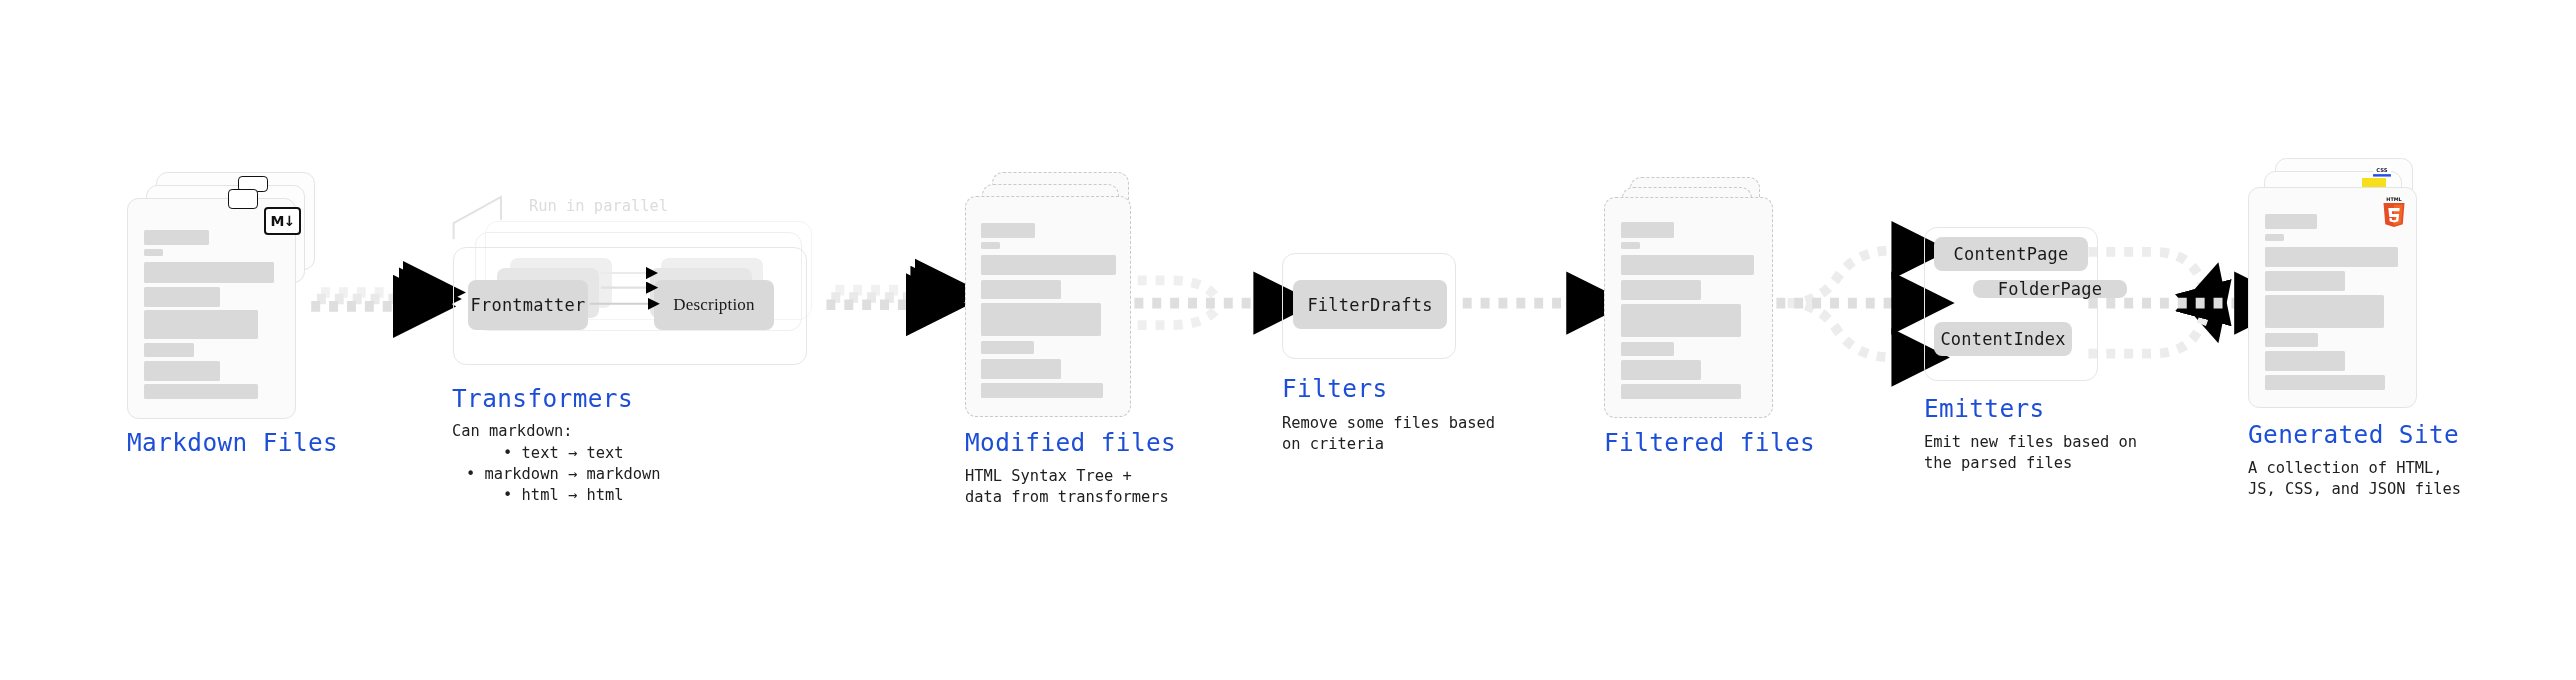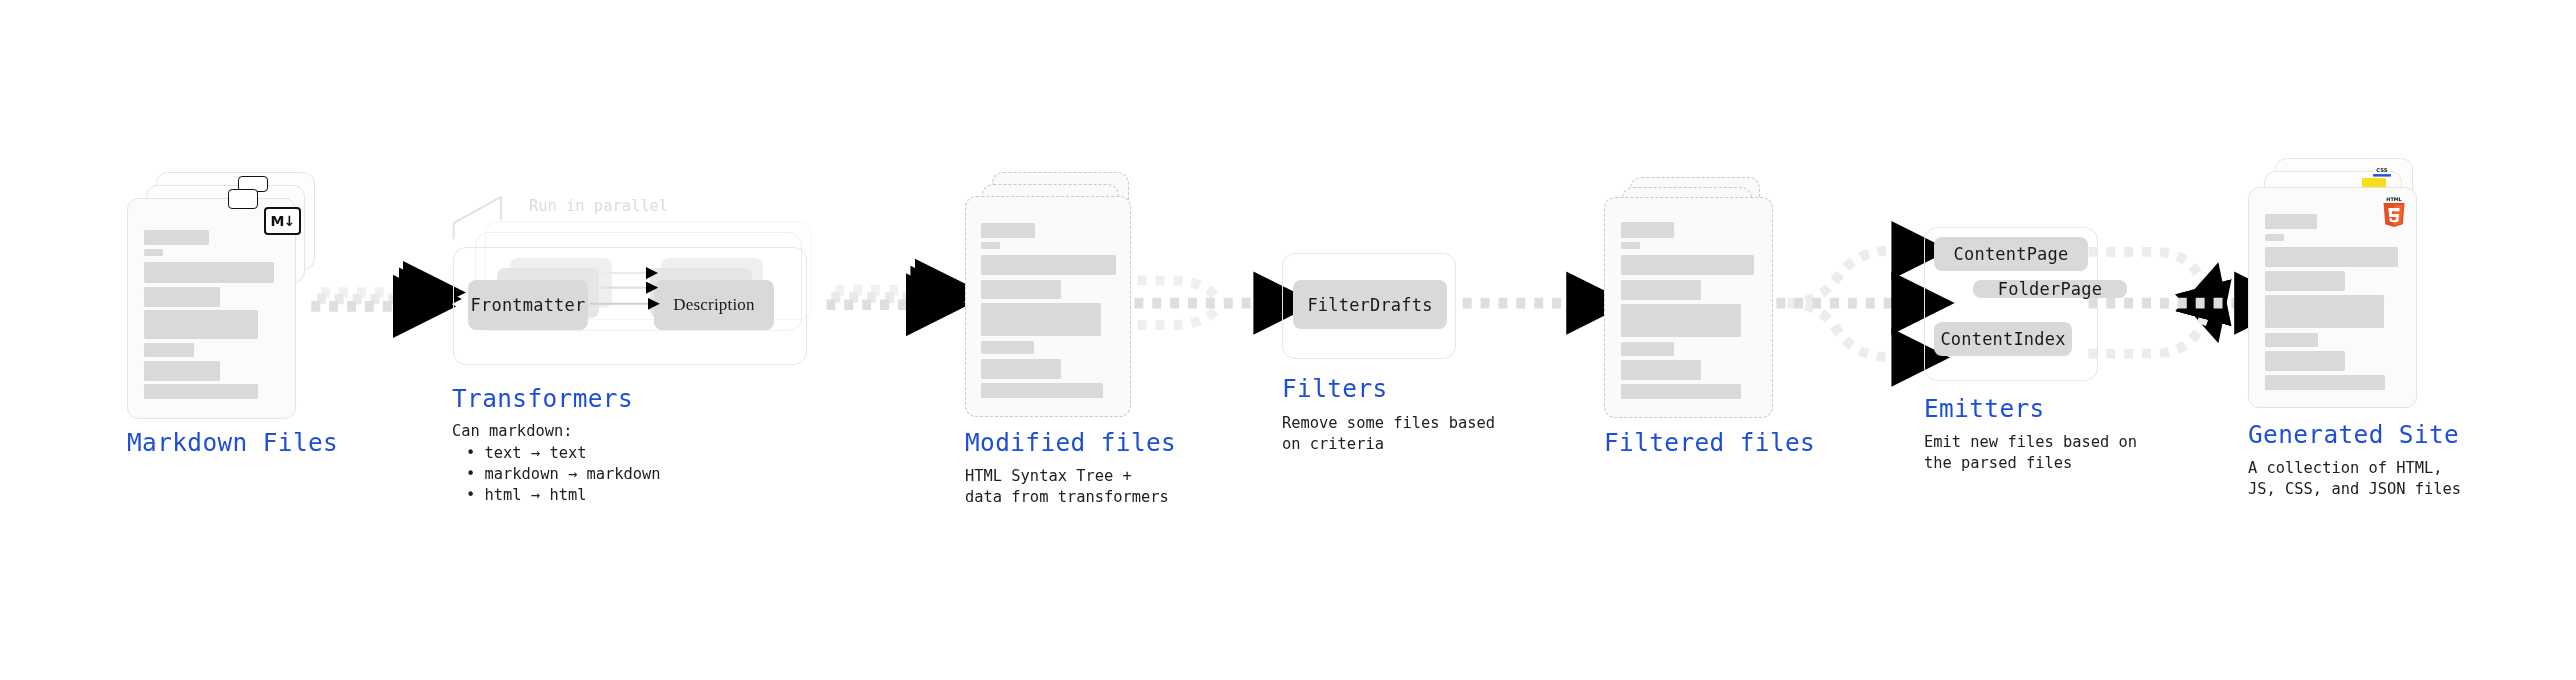--- a/index.html
+++ b/index.html
@@ -169,21 +169,21 @@
       <g color="#e0e0e0">
         <line x1="0" y1="24" x2="56" y2="24" stroke="currentColor" stroke-width="2.5" marker-end="url(#hd)"></line>
       </g>
       <g color="#cfcfcf">
         <line x1="-14" y1="44" x2="58" y2="44" stroke="currentColor" stroke-width="2.5" marker-end="url(#hd)"></line>
       </g>
     </svg>
 
     <div class="title" style="left:452px;top:384px;">Transformers</div>
     <div class="sub" style="left:452px;top:421px;">Can markdown:</div>
-    <div class="bullets" style="left:466px;top:443px;">
+    <div class="bullets" style="left:466px;top:443px;text-align:center;">
       <div>• text → text</div>
       <div>• markdown → markdown</div>
       <div>• html → html</div>
     </div>
   </div>
 
   <div>
     <div class="card dashed" style="left:992px;top:172px;width:137px;height:89px;"></div>
     <div class="card dashed" style="left:982px;top:184px;width:137px;height:89px;"></div>
     <div class="card dashed" style="left:965px;top:196px;width:166px;height:221px;">

